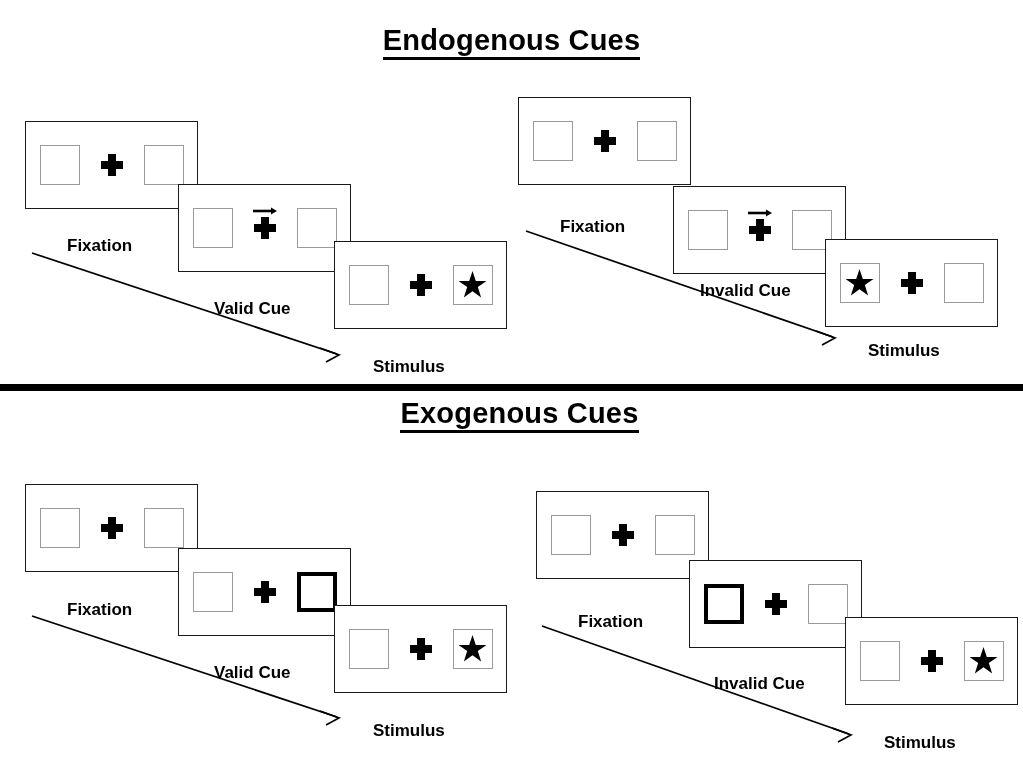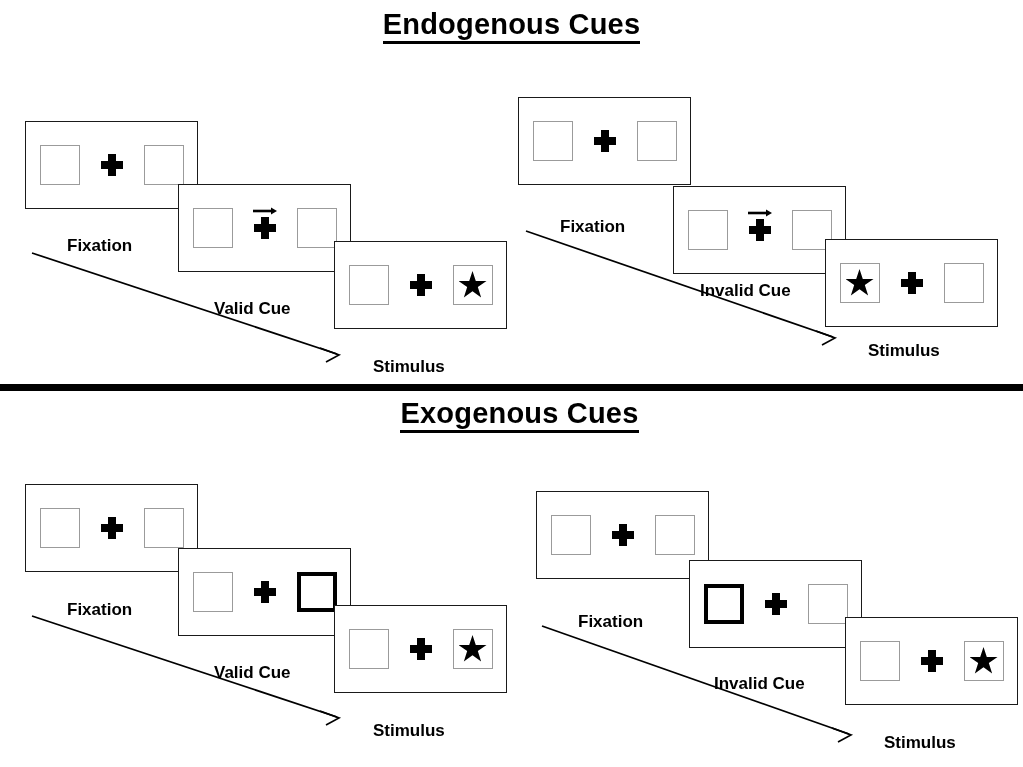--- a/index.html
+++ b/index.html
@@ -24,21 +24,21 @@
     left: 0;
     text-align: center;
     font-size: 29px;
     font-weight: bold;
     letter-spacing: 0.2px;
   }
   .section-title span {
     border-bottom: 3px solid #000;
     padding-bottom: 1px;
   }
-  #title-endogenous { top: 8px; }
+  #title-endogenous { top: 24px; }
   #title-exogenous  { top: 397px; margin-left: 8px; }
 
   
   #section-divider {
     position: absolute;
     left: 0;
     top: 384px;
     width: 1023px;
     height: 7px;
     background: #000000;

